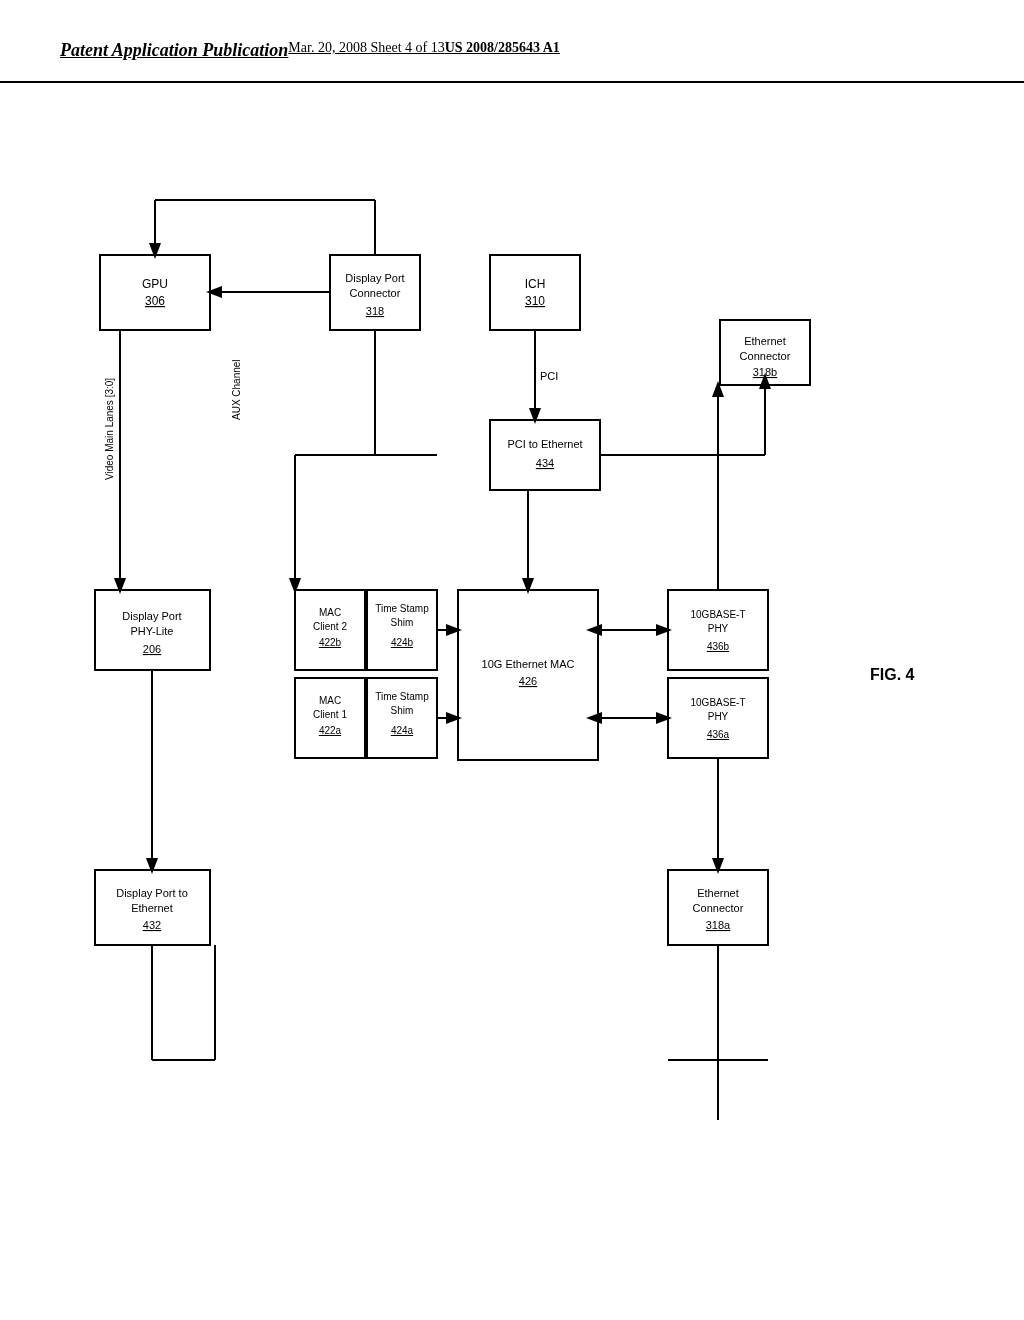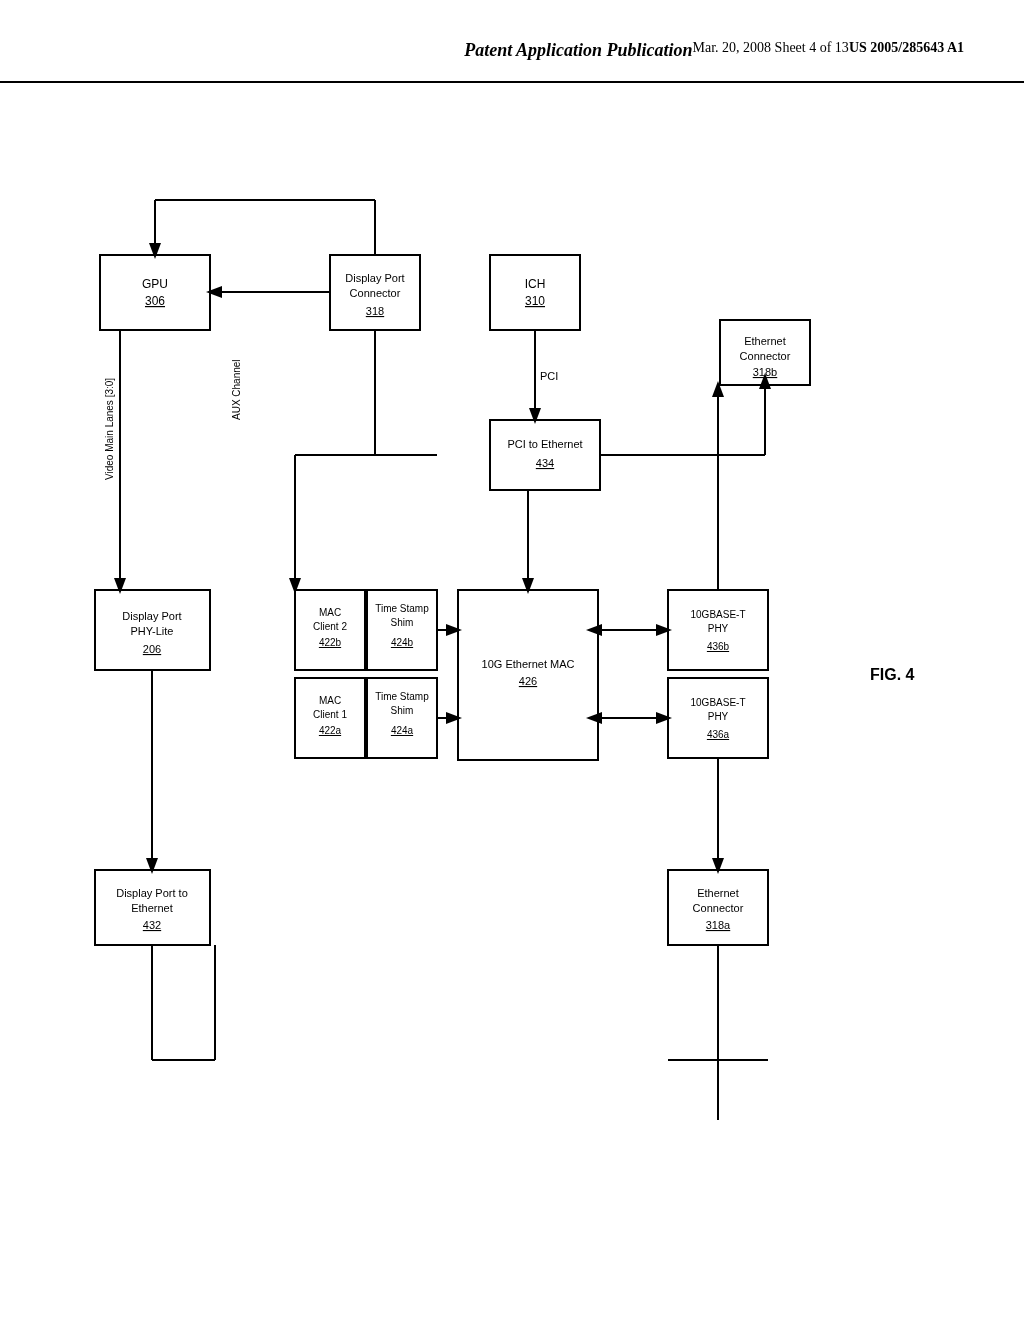--- a/index.html
+++ b/index.html
@@ -8,24 +8,25 @@
       height: 1320px;
       background: #fff;
       font-family: 'Times New Roman', Times, serif;
       position: relative;
       overflow: hidden;
     }
 
     
     .header {
       display: flex;
-      justify-content: flex-end;
+      justify-content: flex-start;
       align-items: flex-start;
       padding: 40px 60px 20px 60px;
       border-bottom: 2px solid #000;
+      text-decoration: underline;
     }
     .header-left {
       font-size: 18px;
       font-weight: bold;
       font-style: italic;
     }
     .header-center {
       font-size: 14px;
       text-align: center;
     }
@@ -42,21 +43,21 @@
       height: 100%;
       overflow: visible;
     }
   </style>
 </head>
 <body>
 
 <div class="header">
   <div class="header-left">Patent Application Publication</div>
   <div class="header-center">Mar. 20, 2008   Sheet 4 of 13</div>
-  <div class="header-right">US 2005/285643 A1</div>
+  <div class="header-right">US 2008/285643 A1</div>
 </div>
 
 <svg class="diagram-svg" style="position:absolute;top:100px;left:0;width:1024px;height:1220px;">
 
   <rect x="100" y="155" width="110" height="75" fill="white" stroke="black" stroke-width="2"></rect>
   <text x="155" y="188" text-anchor="middle" font-size="12" font-family="Arial, sans-serif">GPU</text>
   <text x="155" y="205" text-anchor="middle" font-size="12" font-family="Arial, sans-serif" text-decoration="underline">306</text>
 
   <rect x="330" y="155" width="90" height="75" fill="white" stroke="black" stroke-width="2"></rect>
   <text x="375" y="182" text-anchor="middle" font-size="11" font-family="Arial, sans-serif">Display Port</text>

